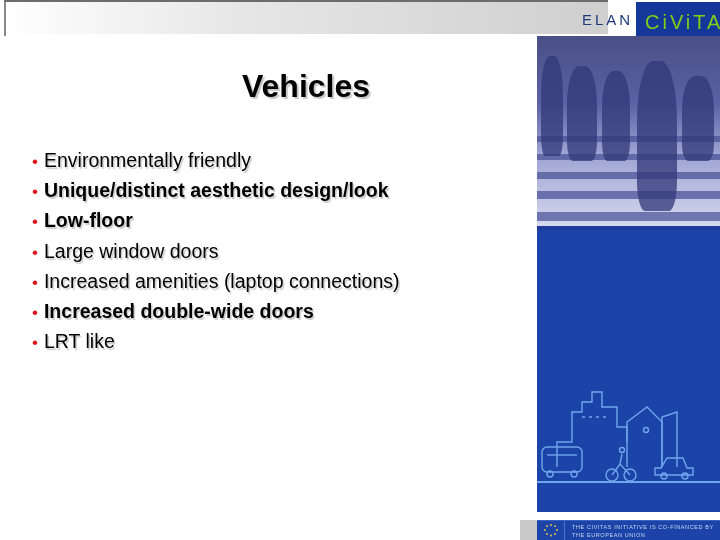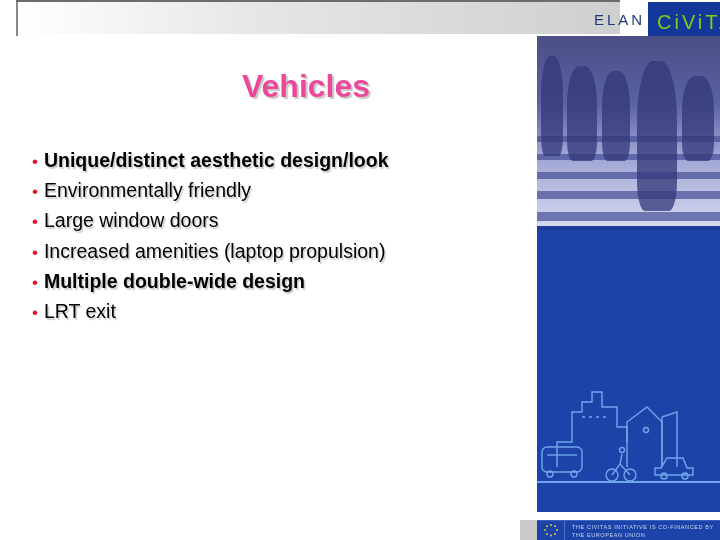--- a/index.html
+++ b/index.html
@@ -1,20 +1,20 @@
 <!DOCTYPE html>
 <html><head>
 <meta charset="utf-8">
 <style>
   * { margin:0; padding:0; box-sizing:border-box; }
   html, body { width:720px; height:540px; overflow:hidden; background:#ffffff; }
   body { position:relative; font-family:"Liberation Sans", sans-serif; }
 
   .topbar {
-    position:absolute; left:16px; top:0; width:604px; height:34px;
+    position:absolute; left:4px; top:0; width:604px; height:34px;
     background:linear-gradient(90deg,#ffffff 0%,#e6e6e6 40%,#cfcfcf 100%);
     border-top:2px solid #6c6c6c;
   }
   .topbar-left-edge { position:absolute; left:0; top:0; width:2px; height:34px; background:#888; }
   .elan {
     position:absolute; left:578px; top:9px; font-size:15px; letter-spacing:3px;
     color:#1e3a7c; font-weight:normal;
   }
   .civitas-box {
     position:absolute; left:632px; top:0; width:88px; height:34px; background:#13389a;
@@ -42,21 +42,21 @@
   }
   .footer-grey { position:absolute; left:520px; top:520px; width:17px; height:20px; background:#c9c9c9; }
   .eu-flag { position:absolute; left:0; top:0; width:28px; height:20px; border-right:1px solid #4d72c8; }
   .footer-text {
     position:absolute; left:35px; top:2px; font-size:5.5px; color:#c9d4f0; line-height:8px;
     letter-spacing:0.6px; width:145px; text-transform:uppercase;
   }
 
   .title {
     position:absolute; left:0; top:68px; width:612px; text-align:center;
-    font-size:32px; font-weight:bold; color:#ec4899; text-shadow:2px 2px 1px #c8c8c8;
+    font-size:32px; font-weight:bold; color:#000000; text-shadow:2px 2px 1px #c8c8c8;
   }
 
   .bullets { position:absolute; left:32px; top:146px; list-style:none; }
   .bullets li {
     font-size:19.5px; line-height:29.2px; color:#000; white-space:nowrap;
     text-shadow:1.5px 1.5px 1px #cccccc;
   }
   .bullet-dot { color:#e0141e; margin-right:6px; text-shadow:none; font-size:17px; }
   .b { font-weight:bold; }
 </style>
@@ -122,19 +122,20 @@
           <circle cx="10" cy="5.2" r="0.9"></circle>
       </g>
     </svg>
   </div>
   <span class="footer-text">The CIVITAS Initiative is co-financed by the European Union</span>
 </div>
 
 <h1 class="title">Vehicles</h1>
 
 <ul class="bullets">
+  <li><span class="bullet-dot">•</span><span class="b"></span><span>Environmentally friendly</span></li>
   <li><span class="bullet-dot">•</span><span class="b">Unique/distinct aesthetic design/look</span><span></span></li>
-  <li><span class="bullet-dot">•</span><span class="b"></span><span>Environmentally friendly</span></li>
+  <li><span class="bullet-dot">•</span><span class="b">Low-floor</span><span></span></li>
   <li><span class="bullet-dot">•</span><span class="b"></span><span>Large window doors</span></li>
-  <li><span class="bullet-dot">•</span><span class="b"></span><span>Increased amenities (laptop propulsion)</span></li>
-  <li><span class="bullet-dot">•</span><span class="b">Multiple double-wide design</span><span></span></li>
-  <li><span class="bullet-dot">•</span><span class="b"></span><span>LRT exit</span></li>
+  <li><span class="bullet-dot">•</span><span class="b"></span><span>Increased amenities (laptop connections)</span></li>
+  <li><span class="bullet-dot">•</span><span class="b">Increased double-wide doors</span><span></span></li>
+  <li><span class="bullet-dot">•</span><span class="b"></span><span>LRT like</span></li>
 </ul>
 
 </body></html>

